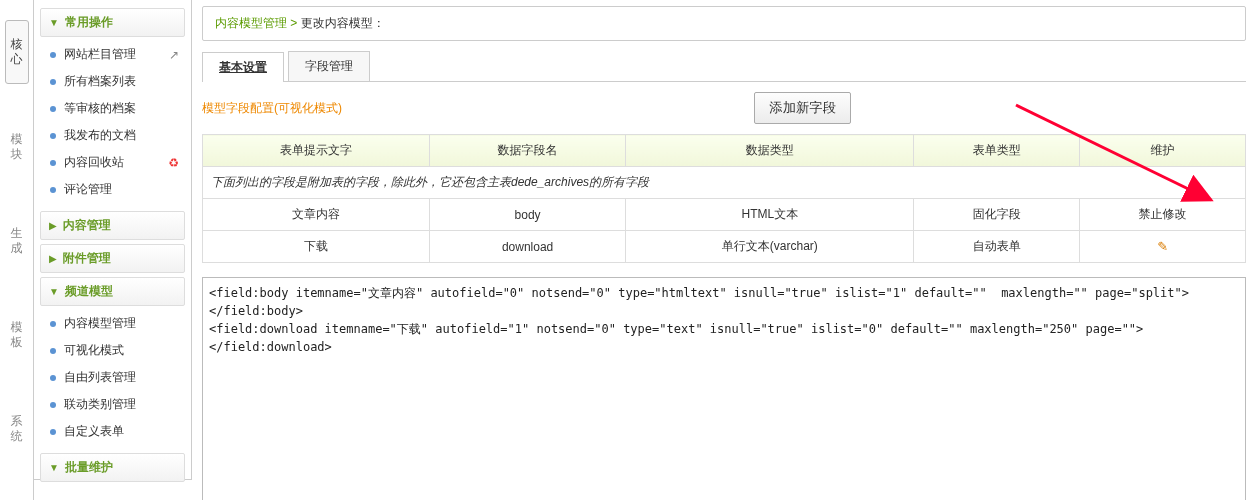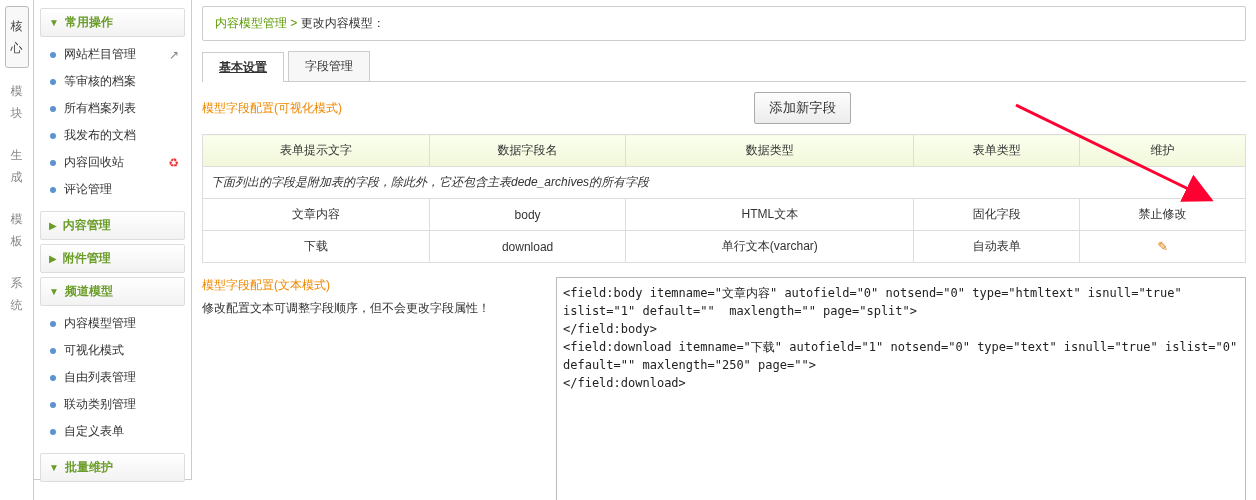--- a/index.html
+++ b/index.html
@@ -1,19 +1,19 @@
 <!DOCTYPE html>
 <html><head>
 <meta charset="utf-8">
 <style>
 * { margin: 0; padding: 0; box-sizing: border-box; }
 body { font-family: "Microsoft YaHei", Arial, sans-serif; font-size: 12px; color: #333; background: #fff; width: 1256px; height: 500px; overflow: hidden; position: relative; }
 .layout { display: flex; height: 100%; }
 .vtabs { width: 34px; background: #fff; border-right: 1px solid #ccc; display: flex; flex-direction: column; padding-top: 4px; }
-.vtab { width: 24px; margin: 2px auto; padding: 8px 4px; text-align: center; color: #888; cursor: pointer; line-height: 22px; border-radius: 3px; }
+.vtab { width: 24px; margin: 16px auto; padding: 16px 4px; text-align: center; color: #888; cursor: pointer; line-height: 15px; border-radius: 3px; }
 .vtab.active { border: 1px solid #bbb; color: #444; background: #f8f8f8; }
 .nav { width: 158px; border-right: 1px solid #ccc; border-bottom: 1px solid #ccc; padding: 4px 0; height: 480px; }
 .nav-group { border: 1px solid #ddd; background: linear-gradient(#ffffff,#f2f2f2); margin: 4px 6px 0 6px; padding: 5px 8px; border-radius: 2px; display: flex; align-items: center; cursor: pointer; }
 .nav-group .arrow { color: #6a9c28; font-size: 10px; margin-right: 6px; display: inline-block; }
 .nav-group .lbl { color: #6a9c28; font-weight: bold; }
 .nav-items { margin: 4px 0 8px 0; }
 .nav-item { display: flex; align-items: center; padding: 5px 6px 5px 16px; cursor: pointer; }
 .nav-item .dot { width: 6px; height: 6px; border-radius: 50%; background: #5b93d3; margin-right: 8px; flex: none; }
 .nav-item .nl { color: #333; }
 .nav-item .recycle { margin-left: auto; color: #e33; margin-right: 6px; }
@@ -57,25 +57,25 @@
       <span class="lbl">常用操作</span>
     </div>
     <div class="nav-items">
       <div class="nav-item">
           <span class="dot"></span>
           <span class="nl">网站栏目管理</span>
           <span class="ext">↗</span>
         </div>
       <div class="nav-item">
           <span class="dot"></span>
-          <span class="nl">等审核的档案</span>
+          <span class="nl">所有档案列表</span>
         </div>
       <div class="nav-item">
           <span class="dot"></span>
-          <span class="nl">所有档案列表</span>
+          <span class="nl">等审核的档案</span>
         </div>
       <div class="nav-item">
           <span class="dot"></span>
           <span class="nl">我发布的文档</span>
         </div>
       <div class="nav-item">
           <span class="dot"></span>
           <span class="nl">内容回收站</span>
           <span class="recycle">♻</span>
         </div>
@@ -165,24 +165,20 @@
           <td>下载</td>
           <td>download</td>
           <td>单行文本(varchar)</td>
           <td>自动表单</td>
           <td><span class="editico">✎</span></td>
         </tr>
       </tbody>
     </table>
 
     <div class="txtmode">
-      <div class="left">
-        <div class="hdr">模型字段配置(文本模式)</div>
-        <div class="desc">修改配置文本可调整字段顺序，但不会更改字段属性！</div>
-      </div>
       <textarea style="">&lt;field:body itemname="文章内容" autofield="0" notsend="0" type="htmltext" isnull="true" islist="1" default=""  maxlength="" page="split"&gt;
 &lt;/field:body&gt;
 &lt;field:download itemname="下载" autofield="1" notsend="0" type="text" isnull="true" islist="0" default="" maxlength="250" page=""&gt;
 &lt;/field:download&gt;</textarea>
     </div>
 
     <svg class="arrow-overlay" width="230" height="120">
       <defs>
           <marker id="ah" markerWidth="12" markerHeight="12" refX="9" refY="5" orient="auto">
             <path d="M0,0 L10,5 L0,10 Z" fill="#ff0033"></path>

